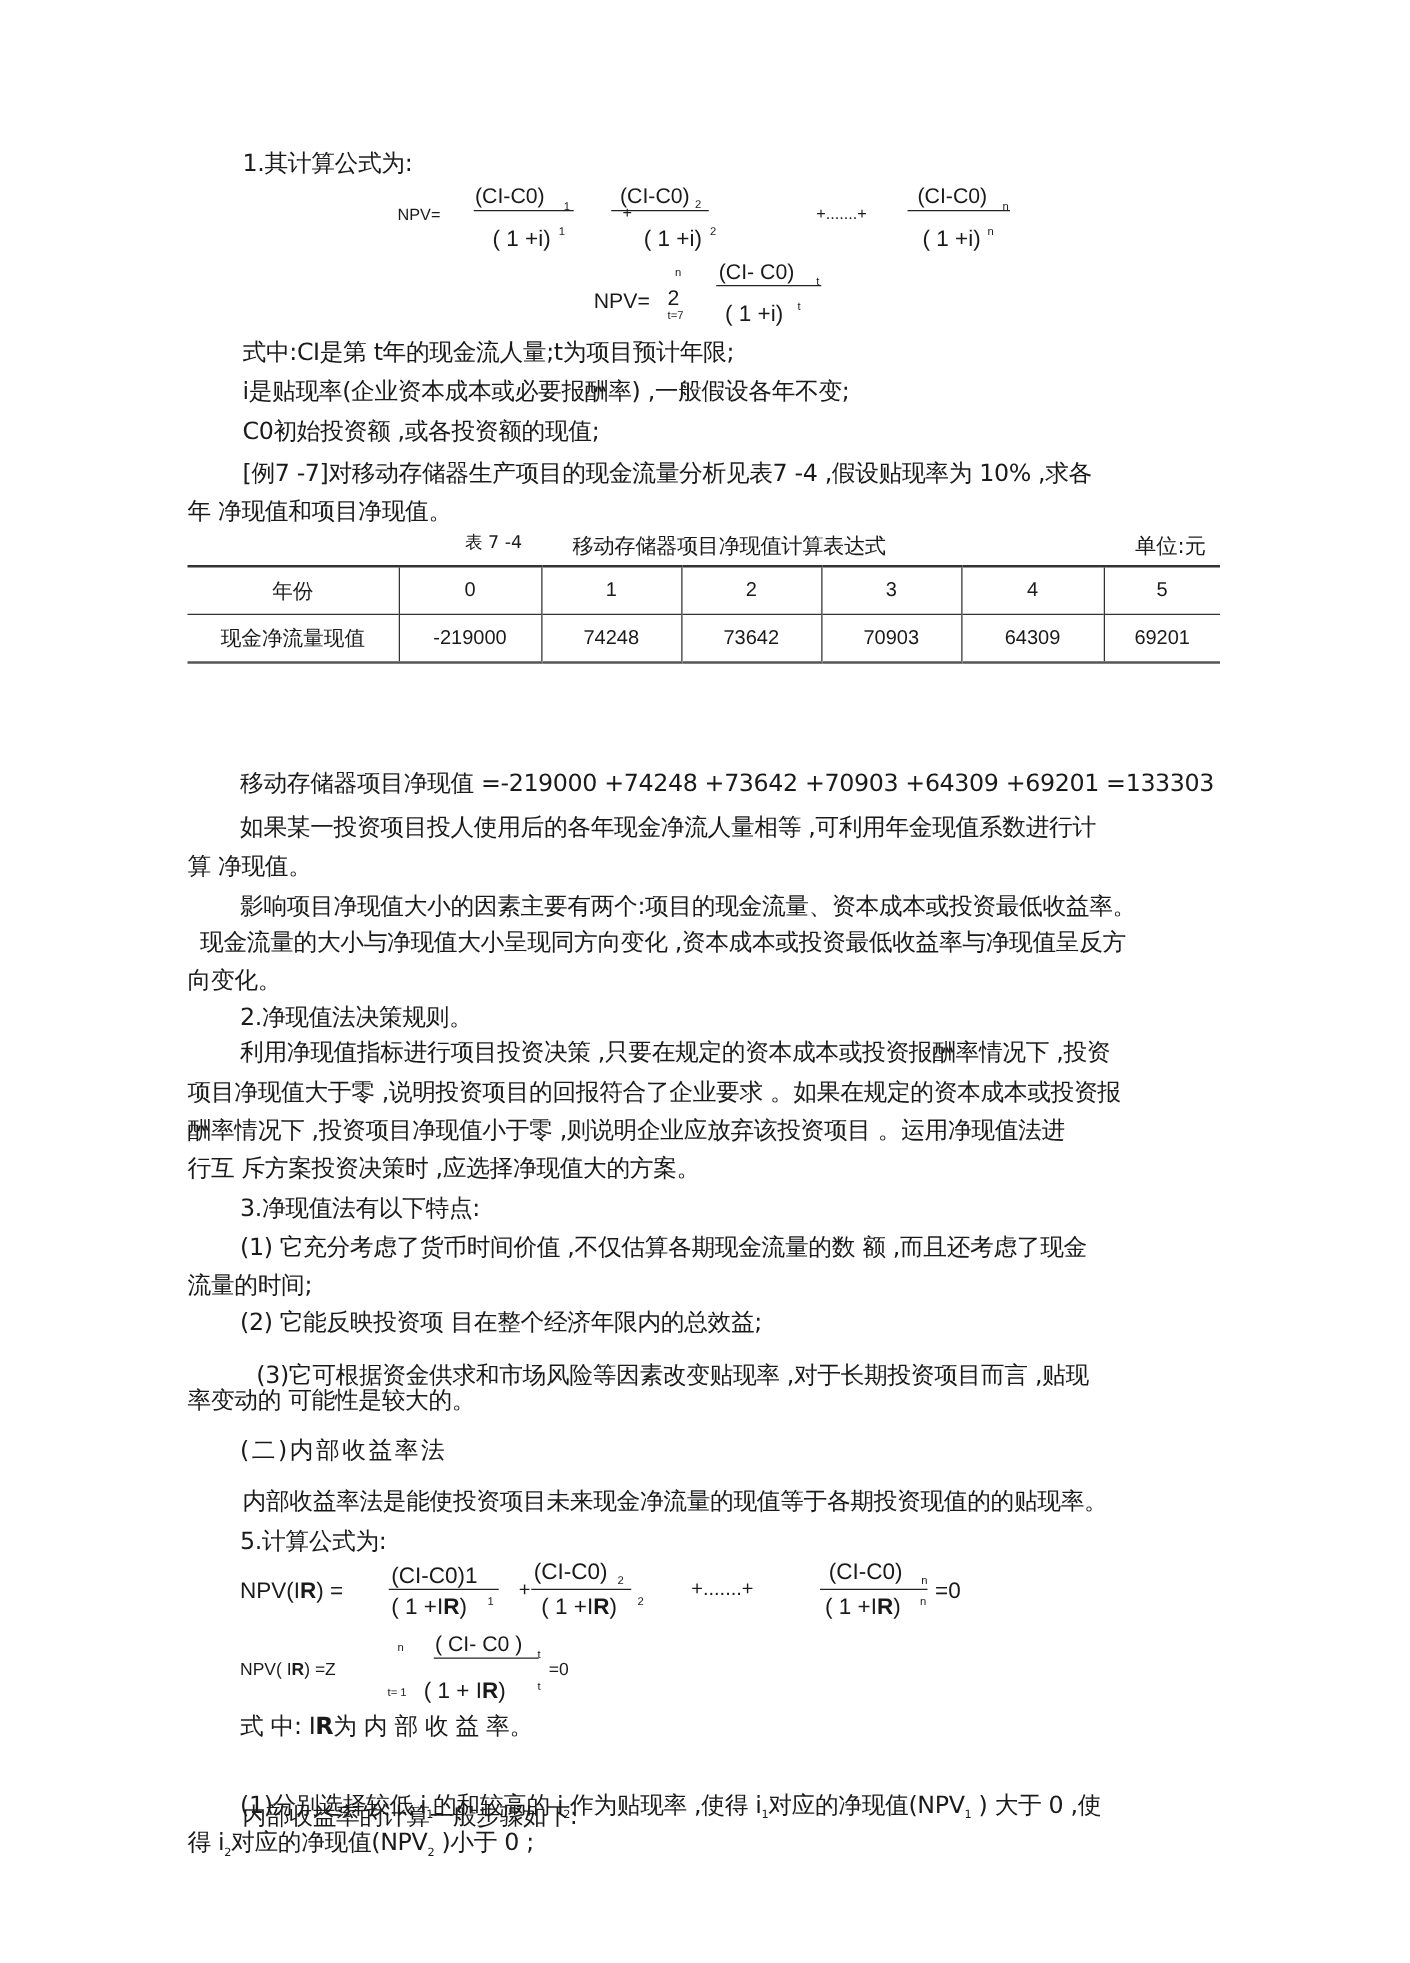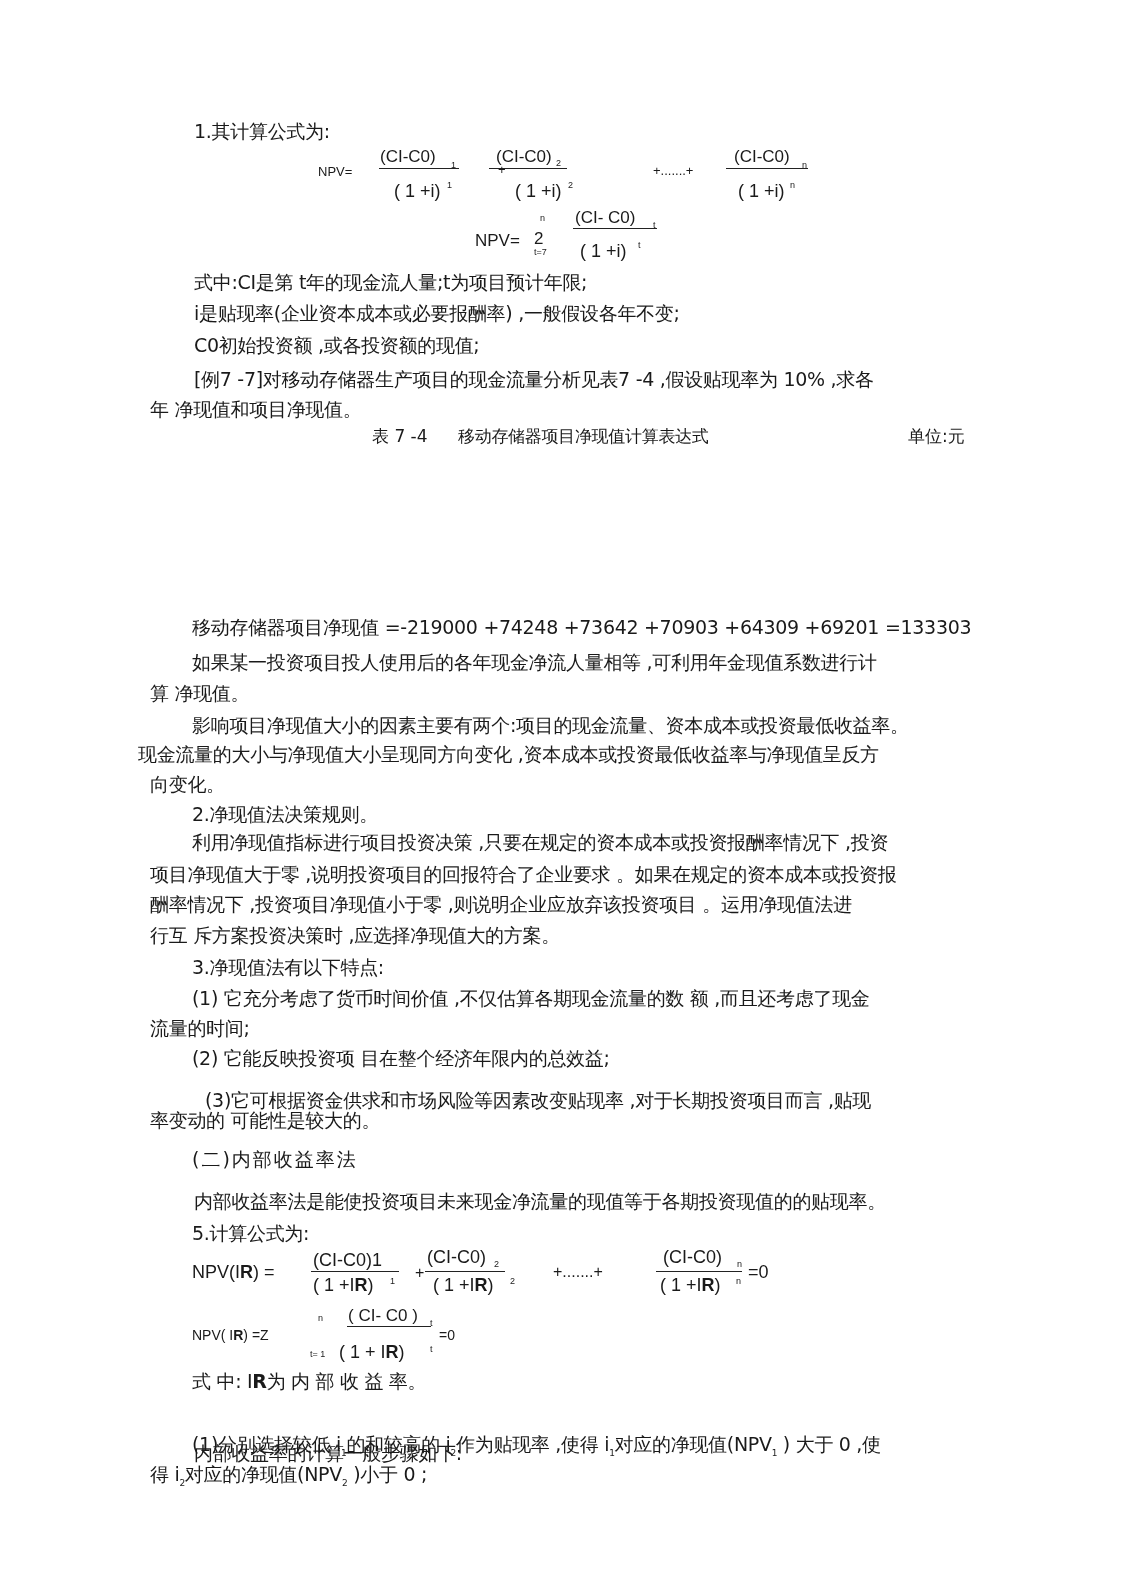--- a/index.html
+++ b/index.html
@@ -63,44 +63,62 @@
   <span class="abs fnum" style="left:580px;top:241px;font-size:18px;">( 1 +i)</span>
   <span class="abs tiny" style="left:638px;top:240px;">t</span>
 </div>
 
 <div class="abs txt" style="left:194px;top:271px;">式中:CI是第  t年的现金流人量;t为项目预计年限;</div>
 <div class="abs txt" style="left:194px;top:302px;">i是贴现率(企业资本成本或必要报酬率) ,一般假设各年不变;</div>
 <div class="abs txt" style="left:194px;top:334px;">C0初始投资额 ,或各投资额的现值;</div>
 <div class="abs txt" style="left:194px;top:368px;">[例7 -7]对移动存储器生产项目的现金流量分析见表7 -4 ,假设贴现率为  10% ,求各</div>
 <div class="abs txt" style="left:150px;top:398px;">年 净现值和项目净现值。</div>
 
-<div class="abs" style="left:372px;top:425px;font-size:17px;">表 7 -4</div>
+<div class="abs" style="left:372px;top:425px;font-size:14px;">表 7 -4</div>
 <div class="abs" style="left:458px;top:425px;font-size:17px;letter-spacing:-0.3px;">移动存储器项目净现值计算表达式</div>
 <div class="abs" style="left:908px;top:425px;font-size:17px;">单位:元</div>
 
 <table class="tbl">
   <colgroup>
     <col style="width:169px">
       <col style="width:114px">
       <col style="width:112px">
       <col style="width:112px">
       <col style="width:112px">
       <col style="width:114px">
       <col style="width:93px">
   </colgroup>
   <tbody>
+      <tr>
+    <td>年份</td>
+    <td>0</td>
+    <td>1</td>
+    <td>2</td>
+    <td>3</td>
+    <td>4</td>
+    <td>5</td>
+  </tr>
+  <tr>
+    <td>现金净流量现值</td>
+    <td>-219000</td>
+    <td>74248</td>
+    <td>73642</td>
+    <td>70903</td>
+    <td>64309</td>
+    <td>69201</td>
+  </tr>
 </tbody>
   </table>
 
 <div class="abs txt" style="left:192px;top:616px;">移动存储器项目净现值 =-219000 +74248 +73642 +70903 +64309 +69201 =133303</div>
 
 <div class="abs txt" style="left:192px;top:651px;">如果某一投资项目投人使用后的各年现金净流人量相等 ,可利用年金现值系数进行计</div>
 <div class="abs txt" style="left:150px;top:682px;">算 净现值。</div>
 <div class="abs txt" style="left:192px;top:714px;">影响项目净现值大小的因素主要有两个:项目的现金流量、资本成本或投资最低收益率。</div>
-<div class="abs txt" style="left:138px;top:743px;">现金流量的大小与净现值大小呈现同方向变化 ,资本成本或投资最低收益率与净现值呈反方</div>
+<div class="abs txt" style="left:160px;top:743px;">现金流量的大小与净现值大小呈现同方向变化 ,资本成本或投资最低收益率与净现值呈反方</div>
 <div class="abs txt" style="left:150px;top:773px;">向变化。</div>
 
 <div class="abs txt" style="left:192px;top:803px;">2.净现值法决策规则。</div>
 <div class="abs txt" style="left:192px;top:831px;">利用净现值指标进行项目投资决策 ,只要在规定的资本成本或投资报酬率情况下 ,投资</div>
 <div class="abs txt" style="left:150px;top:863px;">项目净现值大于零 ,说明投资项目的回报符合了企业要求  。如果在规定的资本成本或投资报</div>
 <div class="abs txt" style="left:150px;top:893px;">酬率情况下 ,投资项目净现值小于零 ,则说明企业应放弃该投资项目  。运用净现值法进</div>
 <div class="abs txt" style="left:150px;top:924px;">行互  斥方案投资决策时 ,应选择净现值大的方案。</div>
 
 <div class="abs txt" style="left:192px;top:956px;">3.净现值法有以下特点:</div>
 <div class="abs txt" style="left:192px;top:987px;">(1)  它充分考虑了货币时间价值 ,不仅估算各期现金流量的数  额 ,而且还考虑了现金</div>

